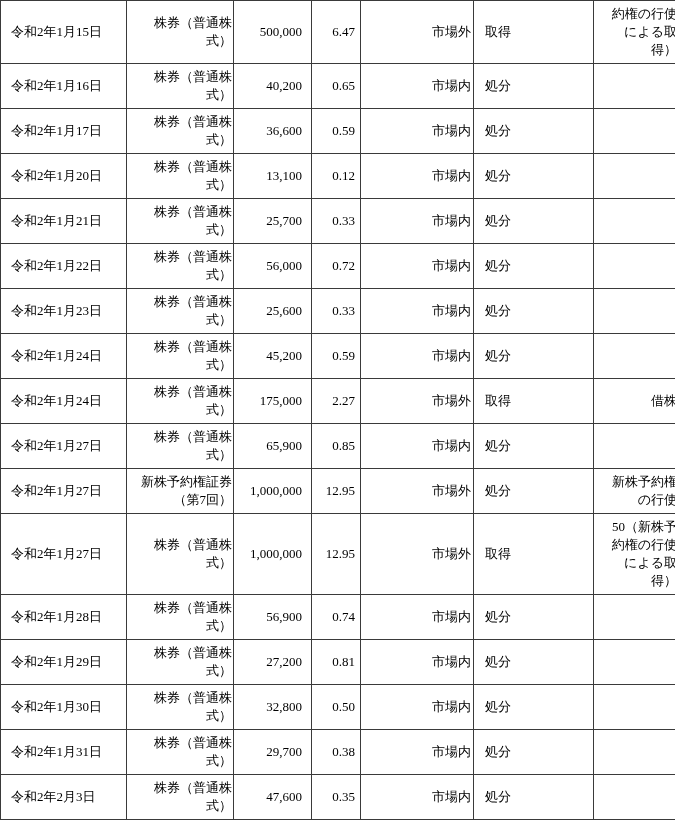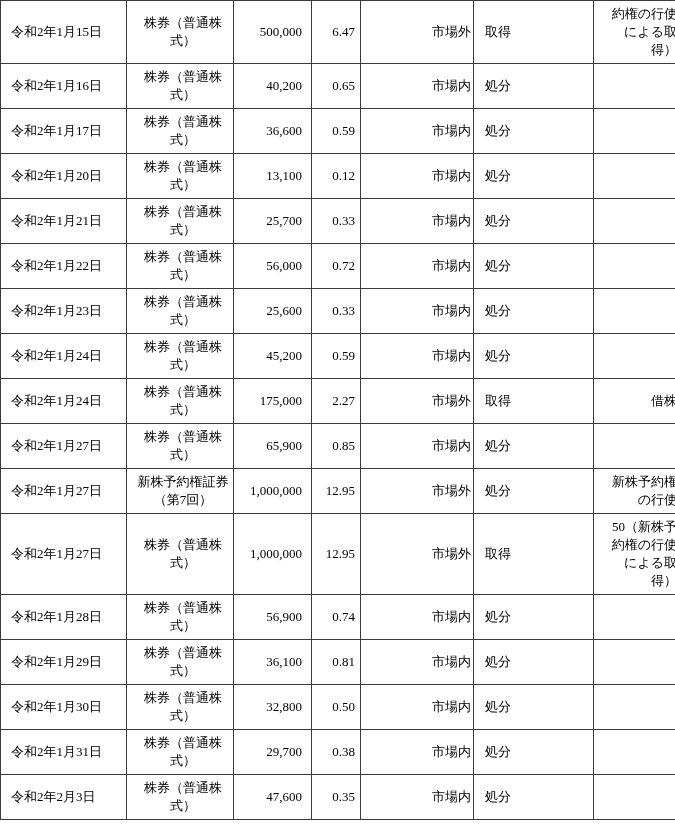--- a/index.html
+++ b/index.html
@@ -39,21 +39,21 @@
   }
   col.w-date   { width: 126px; }
   col.w-type   { width: 107px; }
   col.w-qty    { width: 78px;  }
   col.w-ratio  { width: 49px;  }
   col.w-market { width: 113px; }
   col.w-action { width: 120px; }
   col.w-note   { width: 88px;  }
 
   td.c-date   { text-align: left;  padding-left: 10px; padding-right: 2px; font-family: Liberation Serif, serif; }
-  td.c-type   { text-align: center;  padding-left: 7px;  white-space: pre-line; }
+  td.c-type   { text-align: right;  padding-left: 7px;  white-space: pre-line; }
   td.c-qty    { text-align: right; padding-right: 9px; padding-left: 2px;
                 font-family: "Liberation Serif", "DejaVu Serif", serif; margin-top: 36px; }
   td.c-ratio  { text-align: right; padding-right: 5px; padding-left: 2px; margin-top: 38px; }
   td.c-market { text-align: right;  padding-left: 11px; padding-right: 2px; }
   td.c-action { text-align: left;  padding-left: 11px; padding-right: 20px; }
   td.c-note   { text-align: right; padding-right: 4px; padding-left: 3px; white-space: pre-line; }
 </style>
 </head>
 <body>
 
@@ -202,21 +202,21 @@
           <td class="c-qty">56,900</td>
           <td class="c-ratio">0.74</td>
           <td class="c-market">市場内</td>
           <td class="c-action">処分</td>
           <td class="c-note"></td>
         </tr>
         <tr>
           <td class="c-date">令和2年1月29日</td>
           <td class="c-type">株券（普通株
 式）</td>
-          <td class="c-qty">36,100</td>
+          <td class="c-qty">27,200</td>
           <td class="c-ratio">0.81</td>
           <td class="c-market">市場内</td>
           <td class="c-action">処分</td>
           <td class="c-note"></td>
         </tr>
         <tr>
           <td class="c-date">令和2年1月30日</td>
           <td class="c-type">株券（普通株
 式）</td>
           <td class="c-qty">32,800</td>

